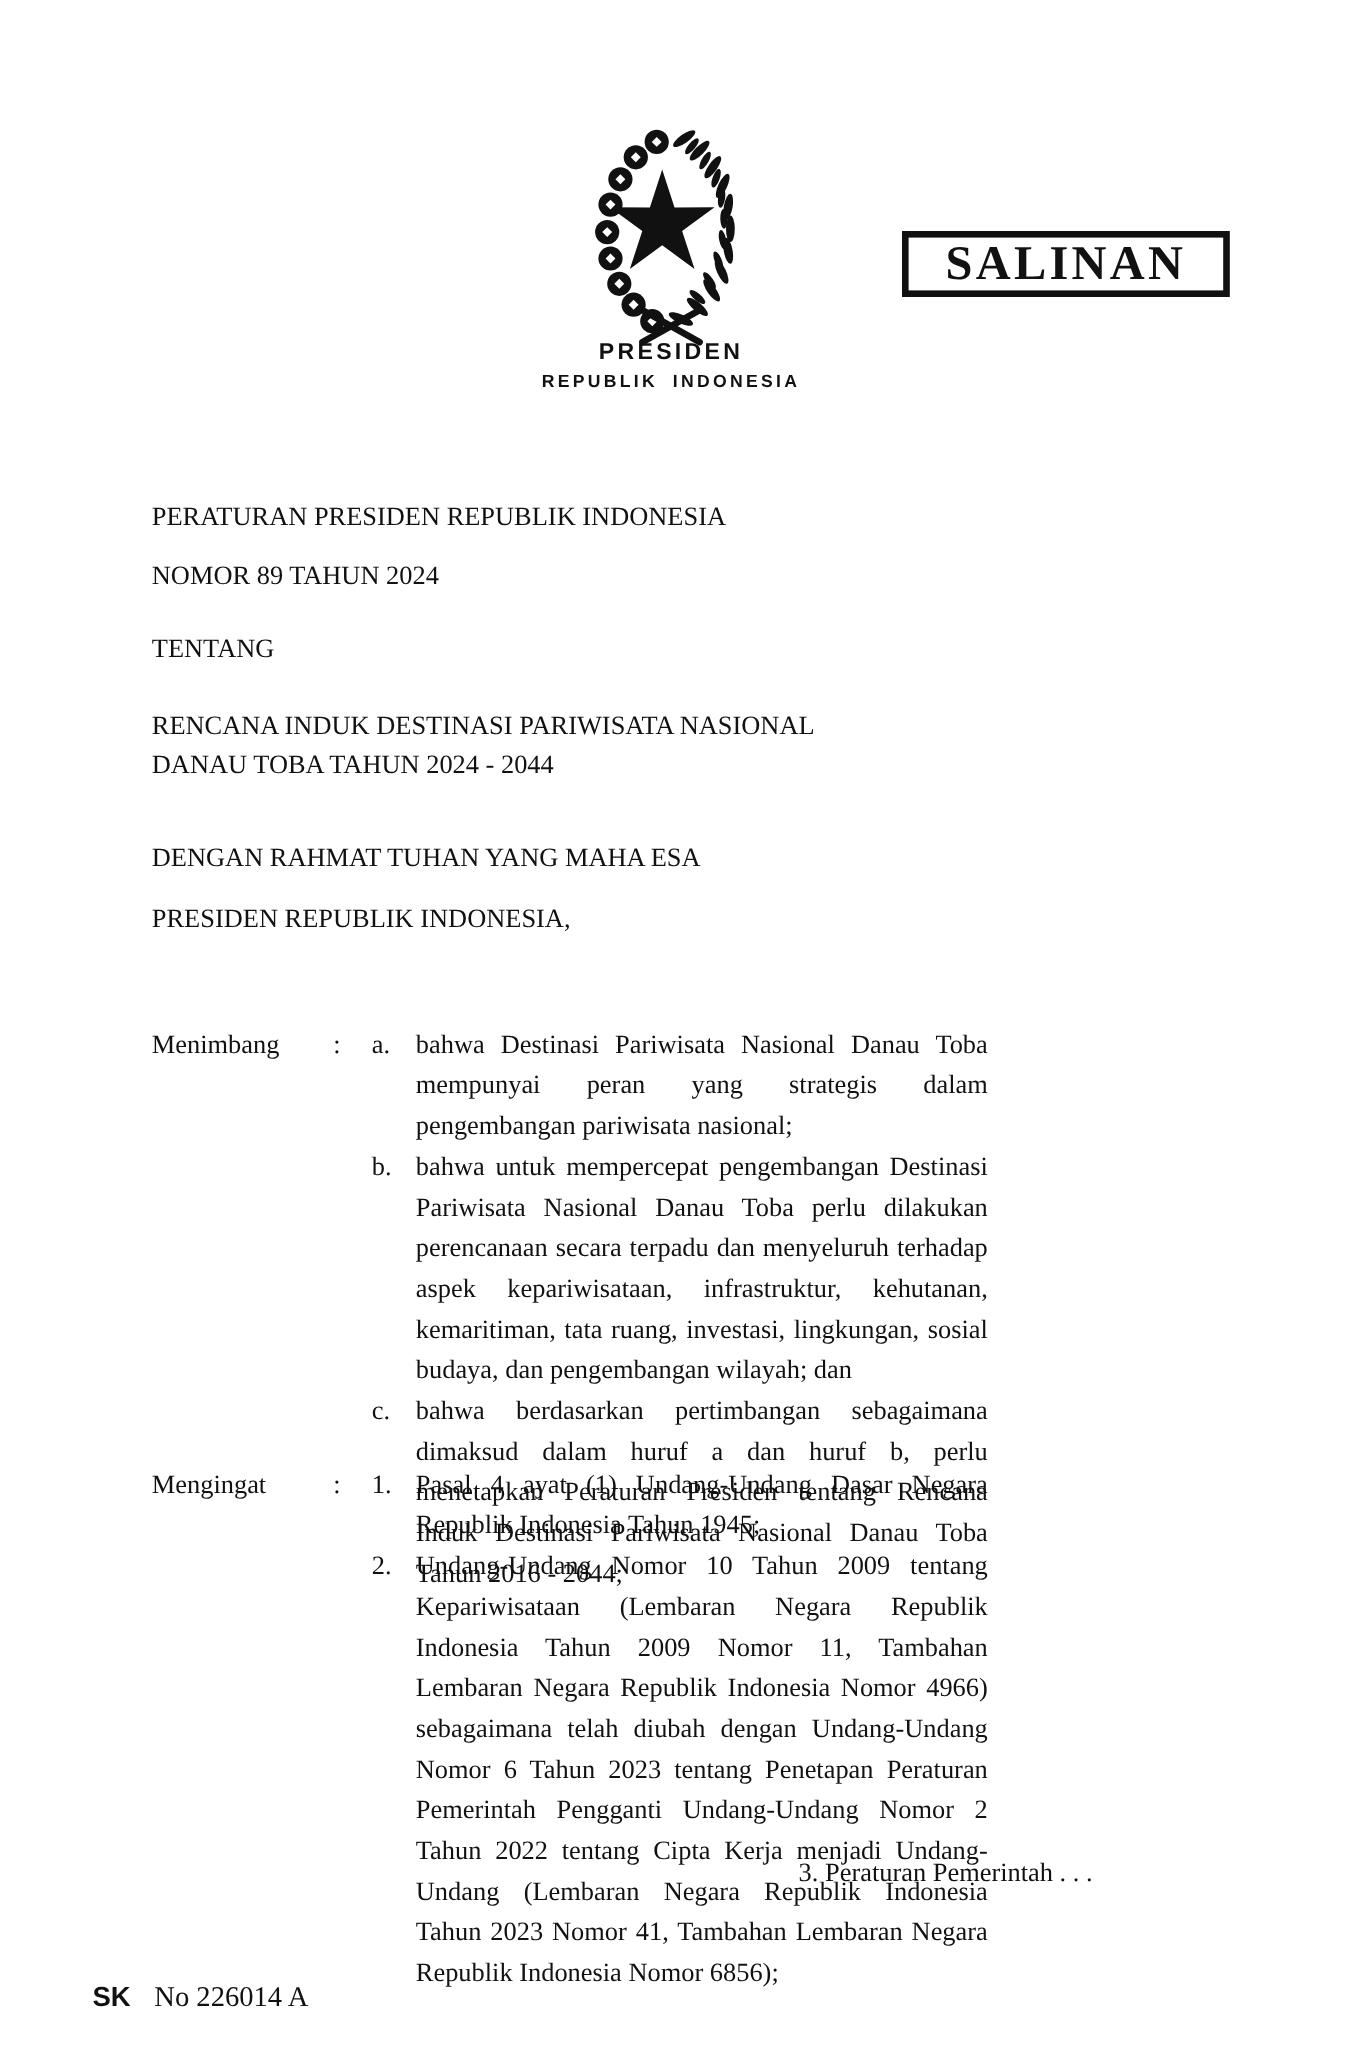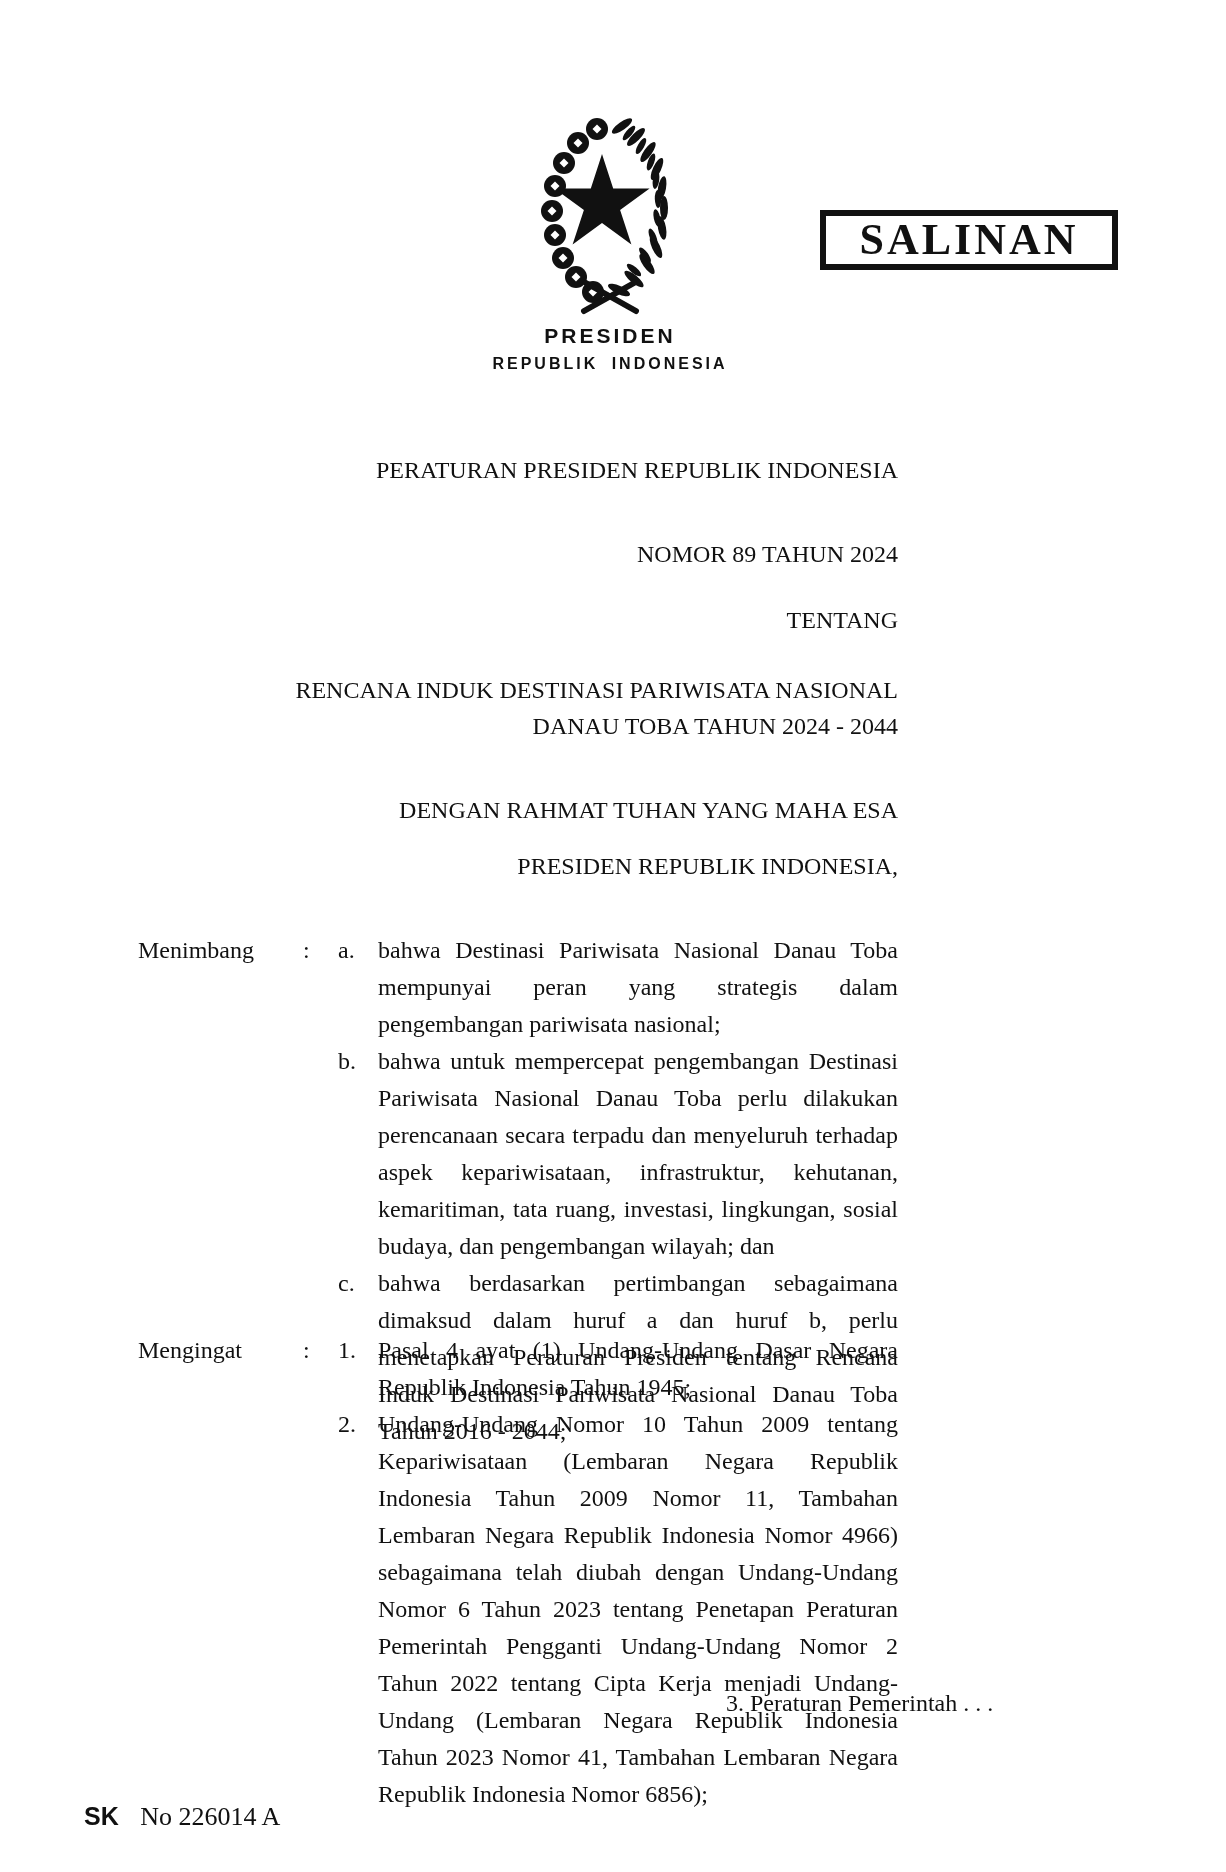--- a/index.html
+++ b/index.html
@@ -22,21 +22,21 @@
   .emblem {
     position: absolute;
     left: 522px;
     top: 110px;
     width: 158px;
     height: 212px;
   }
   .letterhead {
     position: absolute;
     left: 400px;
-    top: 324px;
+    top: 308px;
     width: 420px;
     text-align: center;
     font-family: "Liberation Sans", sans-serif;
     font-weight: bold;
     color: #111111;
   }
   .letterhead .lh1 {
     font-size: 21px;
     letter-spacing: 3px;
     line-height: 24px;
@@ -68,25 +68,25 @@
     letter-spacing: 3px;
     transform: translateY(-1px);
   }
 
   
   .doc-title {
     position: absolute;
     left: 138px;
     top: 452px;
     width: 760px;
-    text-align: right;
+    text-align: left;
     font-size: 24px;
     line-height: 37px;
   }
-  .doc-title .t-nomor   { margin-top: 47px; }
+  .doc-title .t-nomor   { margin-top: 17px; }
   .doc-title .t-tentang { margin-top: 29px; }
   .doc-title .t-subject { margin-top: 33px; line-height: 36px; }
   .doc-title .t-rahmat  { margin-top: 48px; }
   .doc-title .t-presrep { margin-top: 19px; }
 
   
   .doc-section {
     position: absolute;
     left: 138px;
     width: 760px;

